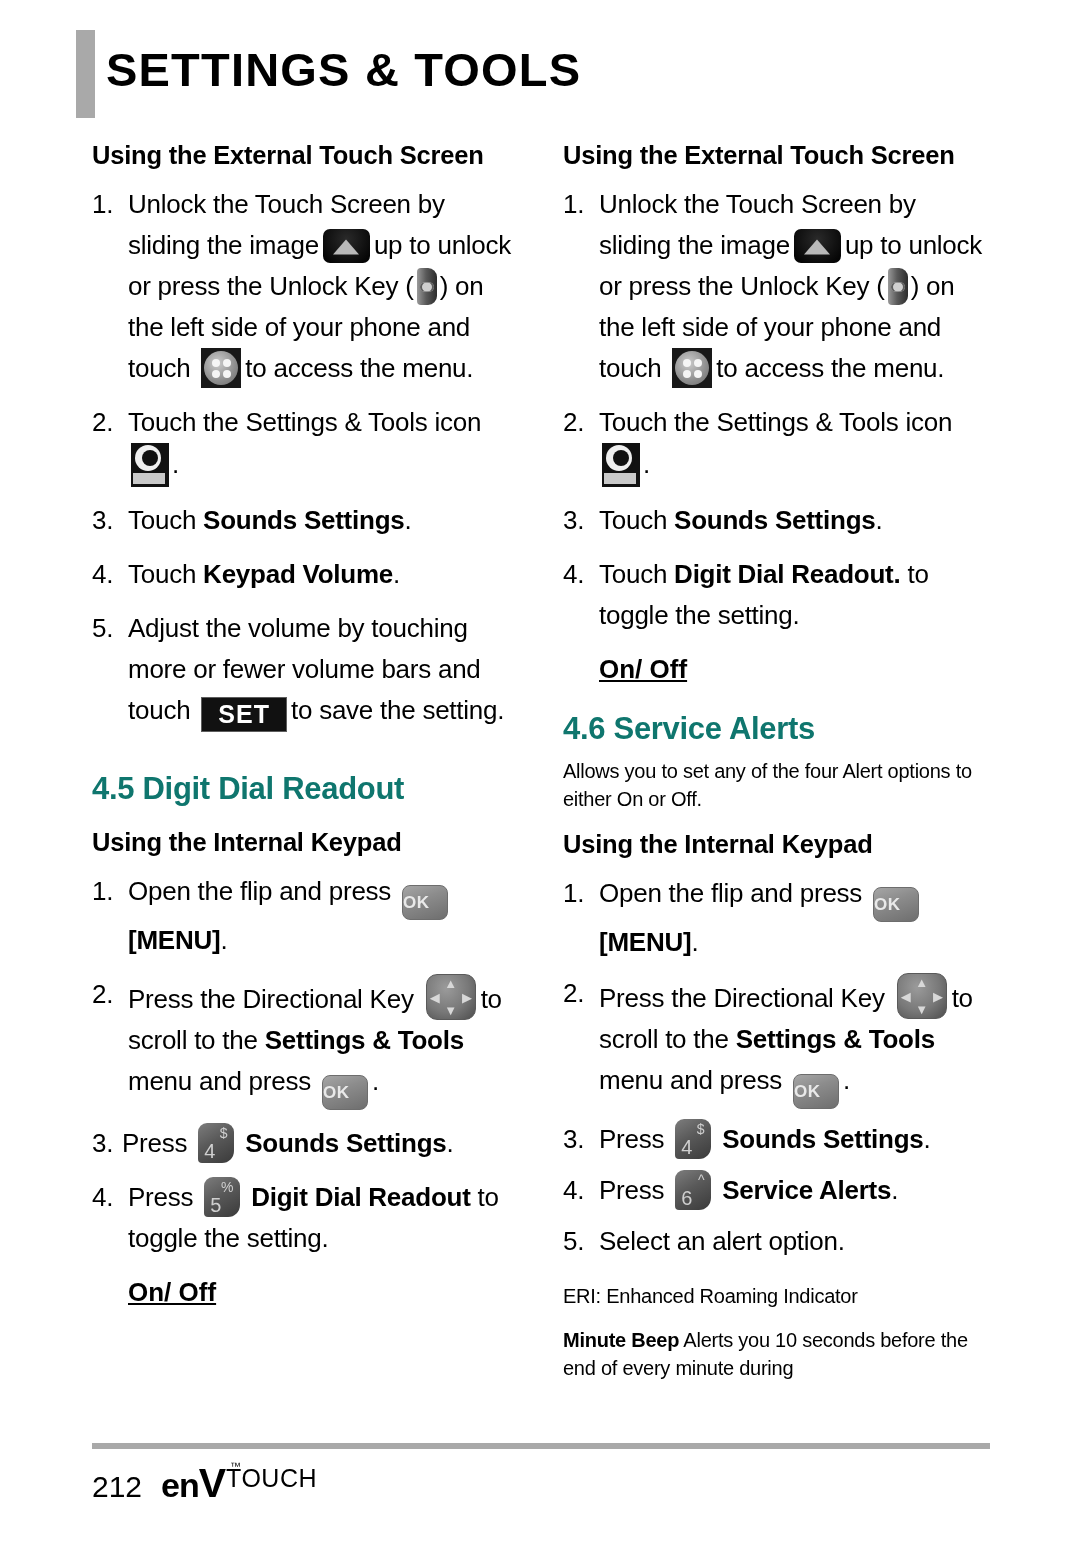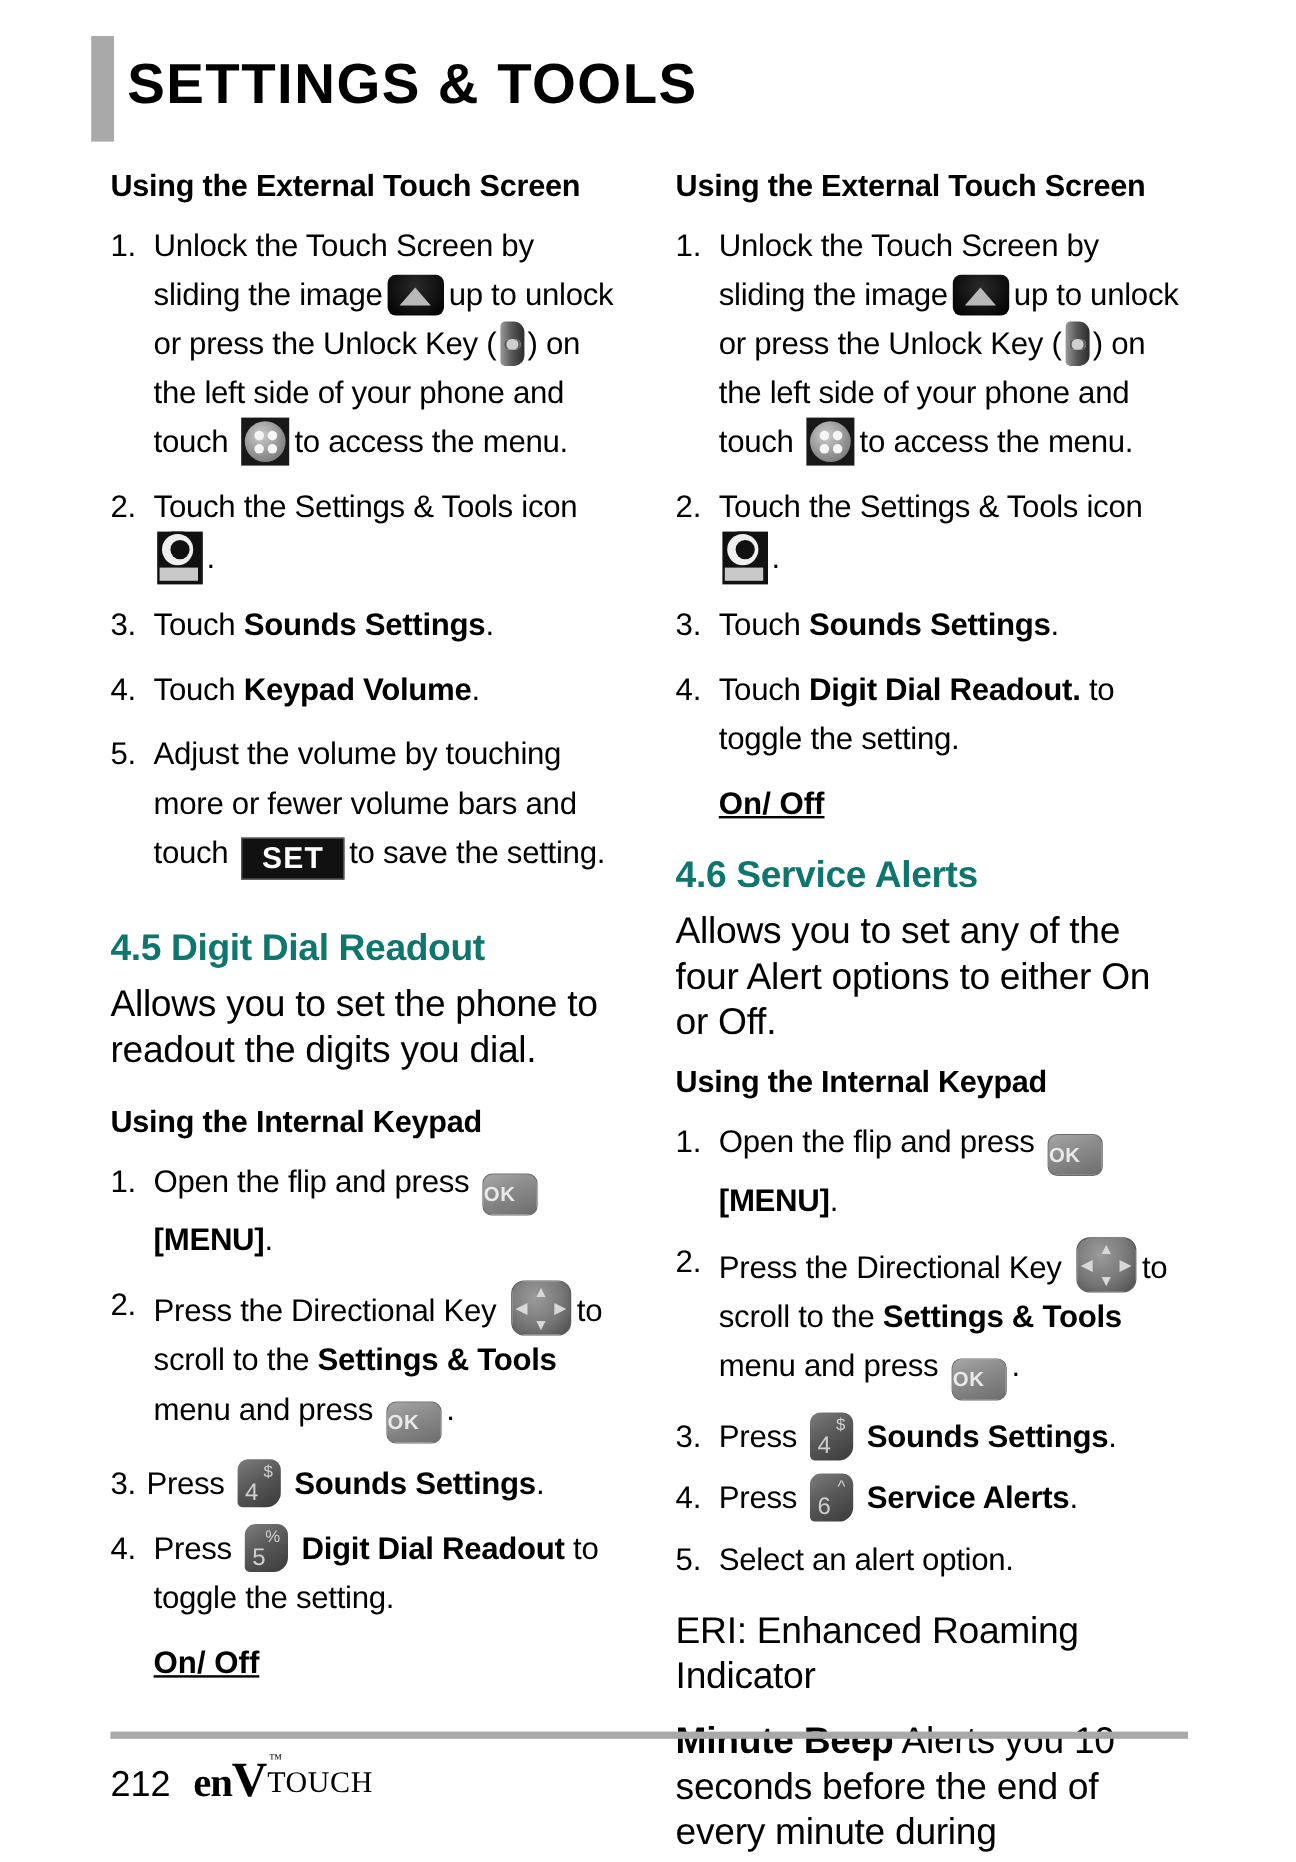--- a/index.html
+++ b/index.html
@@ -70,22 +70,22 @@
   }
   .h-section {
     font-size: 31px;
     font-weight: bold;
     line-height: 36px;
     color: #0f766e;
     margin: 0 0 10px 0;
     letter-spacing: -0.3px;
   }
   .para {
-    font-size: 31px;
-    line-height: 38px;
+    font-size: 20px;
+    line-height: 28px;
     margin: 0 0 16px 0;
     letter-spacing: -0.25px;
   }
   .para b, .bold { font-weight: bold; }
   .oitem {
     position: relative;
     font-size: 26px;
     line-height: 41px;
     padding-left: 36px;
     margin-bottom: 13px;
@@ -295,23 +295,22 @@
   }
   #footer-row {
     margin-top: 17px;
     display: flex;
     align-items: baseline;
     gap: 19px;
   }
   #page-number { font-size: 30px; letter-spacing: 0px; }
   #brand-logo {
     display: flex;
-    align-items: center;
+    align-items: flex-start;
     position: relative;
-    font-family: Liberation Serif, serif;
   }
   #brand-env {
     font-size: 34px;
     font-weight: bold;
     letter-spacing: -1px;
     line-height: 34px;
   }
   #brand-env .v { font-size: 41px; }
   #brand-touch {
     font-size: 25px;
@@ -364,21 +363,20 @@
 
     <div class="oitem">
       <span class="num">5.</span><span>Adjust the volume by touching more or fewer volume bars and touch</span>
       <span class="ico-set">SET</span><span>to save the setting.</span>
     </div>
 
     <div class="spacer-md"></div>
 
     <div class="h-section">4.5 Digit Dial Readout</div>
 
-    <div class="para">Allows you to set the phone to readout the digits you dial.</div>
 
     <div class="spacer-sm"></div>
 
     <div class="h-sub">Using the Internal Keypad</div>
 
     <div class="oitem">
       <span class="num">1.</span><span>Open the flip and press</span>
       <span class="ico ico-ok">OK</span><br>
       <b>[MENU]</b><span>.</span>
     </div>

